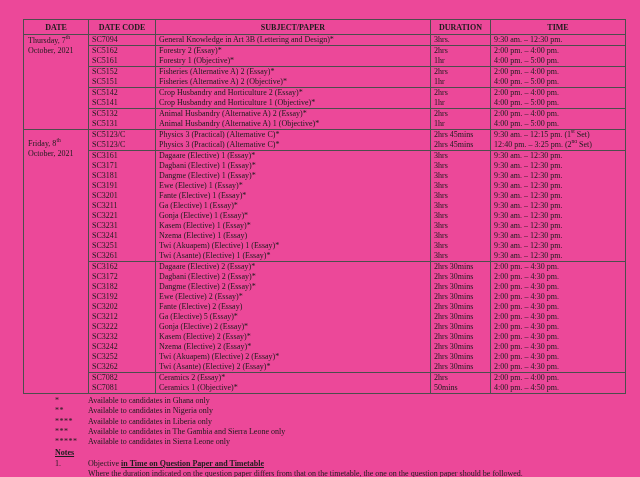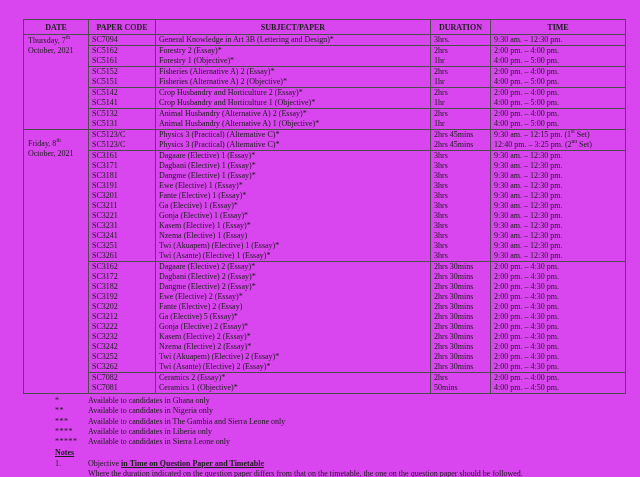--- a/index.html
+++ b/index.html
@@ -1,19 +1,19 @@
 <!DOCTYPE html>
 <html><head>
 <meta charset="utf-8">
 <style>
   html,body{margin:0;padding:0;}
   .page{
     position:relative;
     width:640px;height:477px;
-    background:#d946ef;
+    background:#ec4899;
     color:#1c1c1c;
     font-family:"Liberation Serif", serif;
     overflow:hidden;
   }
   table.tt{
     position:absolute;left:23px;top:19px;
     width:602px;
     border-collapse:collapse;
     table-layout:fixed;
     border:1px solid #4d4d4d;
@@ -63,21 +63,21 @@
     <colgroup>
       <col style="width:65px">
       <col style="width:67px">
       <col style="width:275px">
       <col style="width:60px">
       <col style="width:135px">
     </colgroup>
     <thead>
       <tr>
         <th>DATE</th>
-        <th>PAPER CODE</th>
+        <th>DATE CODE</th>
         <th>SUBJECT/PAPER</th>
         <th>DURATION</th>
         <th>TIME</th>
       </tr>
     </thead>
     <tbody>
         <tr class="group-end">
           <td rowspan="9" class="date-cell">Thursday, 7<sup>th</sup><br>October, 2021</td>
           <td>SC7094</td>
           <td>General Knowledge in Art 3B (Lettering and Design)*</td>
@@ -289,22 +289,22 @@
           <td>50mins</td>
           <td>4:00 pm. – 4:50 pm.</td>
         </tr>
       </tbody>
   </table>
 
   <div class="bottom-block">
     <div>
         <div class="fn-line"><span class="fn-stars">*</span><span>Available to candidates in Ghana only</span></div>
         <div class="fn-line"><span class="fn-stars">**</span><span>Available to candidates in Nigeria only</span></div>
+        <div class="fn-line"><span class="fn-stars">****</span><span>Available to candidates in Liberia only</span></div>
         <div class="fn-line"><span class="fn-stars">***</span><span>Available to candidates in The Gambia and Sierra Leone only</span></div>
-        <div class="fn-line"><span class="fn-stars">****</span><span>Available to candidates in Liberia only</span></div>
         <div class="fn-line"><span class="fn-stars">*****</span><span>Available to candidates in Sierra Leone only</span></div>
       </div>
     <div class="notes-heading">Notes</div>
     <div class="note-item">
       <span class="note-num">1.</span><span>Objective </span><span class="note-emph">in Time on Question Paper and Timetable</span>
     </div>
     <div class="note-body">Where the duration indicated on the question paper differs from that on the timetable, the one on the question paper should be followed.</div>
   </div>
 
 </div>

